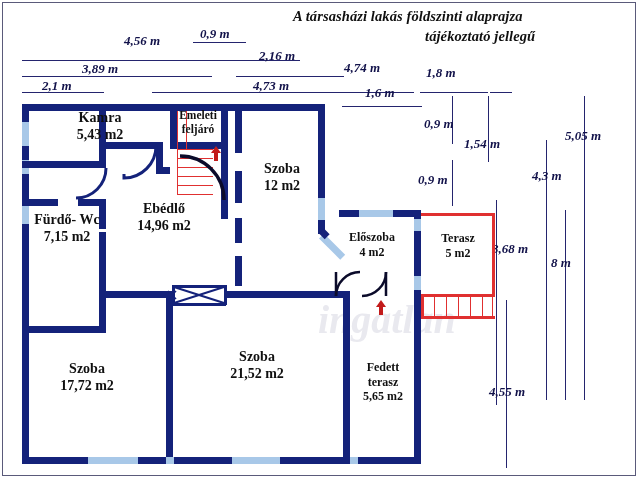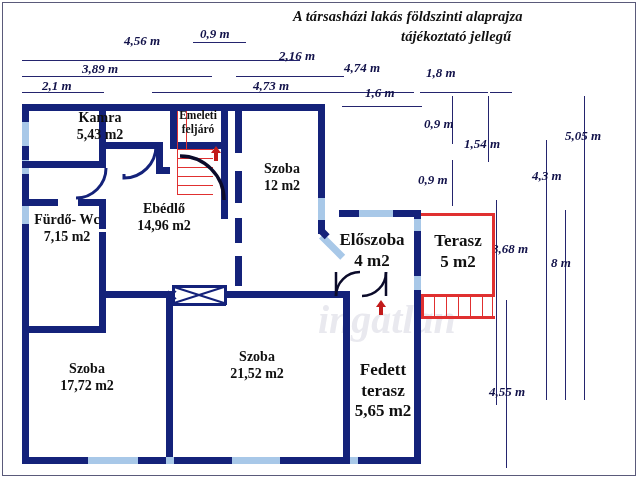--- a/index.html
+++ b/index.html
@@ -28,21 +28,21 @@
   .title {
     position: absolute;
     font-style: italic;
     font-weight: bold;
     font-size: 14.5px;
     color: #101010;
     white-space: nowrap;
     letter-spacing: 0.1px;
   }
   #title-line1 { left: 293px; top: 8px; }
-  #title-line2 { left: 401px; top: 28px; }
+  #title-line2 { left: 425px; top: 28px; }
 
   
   .dim-label {
     position: absolute;
     font-style: italic;
     font-weight: bold;
     font-size: 13px;
     color: #12124a;
     white-space: nowrap;
   }
@@ -75,21 +75,21 @@
   .room {
     position: absolute;
     text-align: center;
     font-weight: bold;
     color: #101010;
     line-height: 1.22;
     white-space: nowrap;
   }
   .room .nm { display: block; font-size: 14px; }
   .room .ar { display: block; font-size: 14px; }
-  .room.small .nm, .room.small .ar { font-size: 17px; }
+  .room.small .nm, .room.small .ar { font-size: 12px; }
   .room.tiny .nm, .room.tiny .ar { font-size: 11.5px; }
 
   
   #overlay {
     position: absolute;
     left: 0; top: 0;
     width: 640px; height: 480px;
     pointer-events: none;
   }
   
@@ -139,21 +139,21 @@
   <div class="dim-line-h" style="left:22px;  top:76px;  width:190px;"></div>
   <div class="dim-line-h" style="left:236px; top:92px;  width:178px;"></div>
   <div class="dim-line-h" style="left:420px; top:92px;  width:68px;"></div>
   <div class="dim-line-h" style="left:22px;  top:92px;  width:82px;"></div>
   <div class="dim-line-h" style="left:152px; top:92px;  width:172px;"></div>
   <div class="dim-line-h" style="left:342px; top:106px; width:80px;"></div>
   <div class="dim-line-h" style="left:490px; top:92px;  width:22px;"></div>
 
   <div class="dim-label" style="left:124px; top:33px;">4,56 m</div>
   <div class="dim-label" style="left:200px; top:26px;">0,9 m</div>
-  <div class="dim-label" style="left:259px; top:48px;margin-left:20px;">2,16 m</div>
+  <div class="dim-label" style="left:259px; top:48px;">2,16 m</div>
   <div class="dim-label" style="left:82px;  top:61px;">3,89 m</div>
   <div class="dim-label" style="left:344px; top:60px;">4,74 m</div>
   <div class="dim-label" style="left:426px; top:65px;">1,8 m</div>
   <div class="dim-label" style="left:42px;  top:78px;">2,1 m</div>
   <div class="dim-label" style="left:253px; top:78px;">4,73 m</div>
   <div class="dim-label" style="left:365px; top:85px;">1,6 m</div>
 
   <div class="dim-line-v" style="left:452px; top:96px;  height:48px;"></div>
   <div class="dim-line-v" style="left:488px; top:96px;  height:66px;"></div>
   <div class="dim-line-v" style="left:584px; top:96px;  height:304px;"></div>

